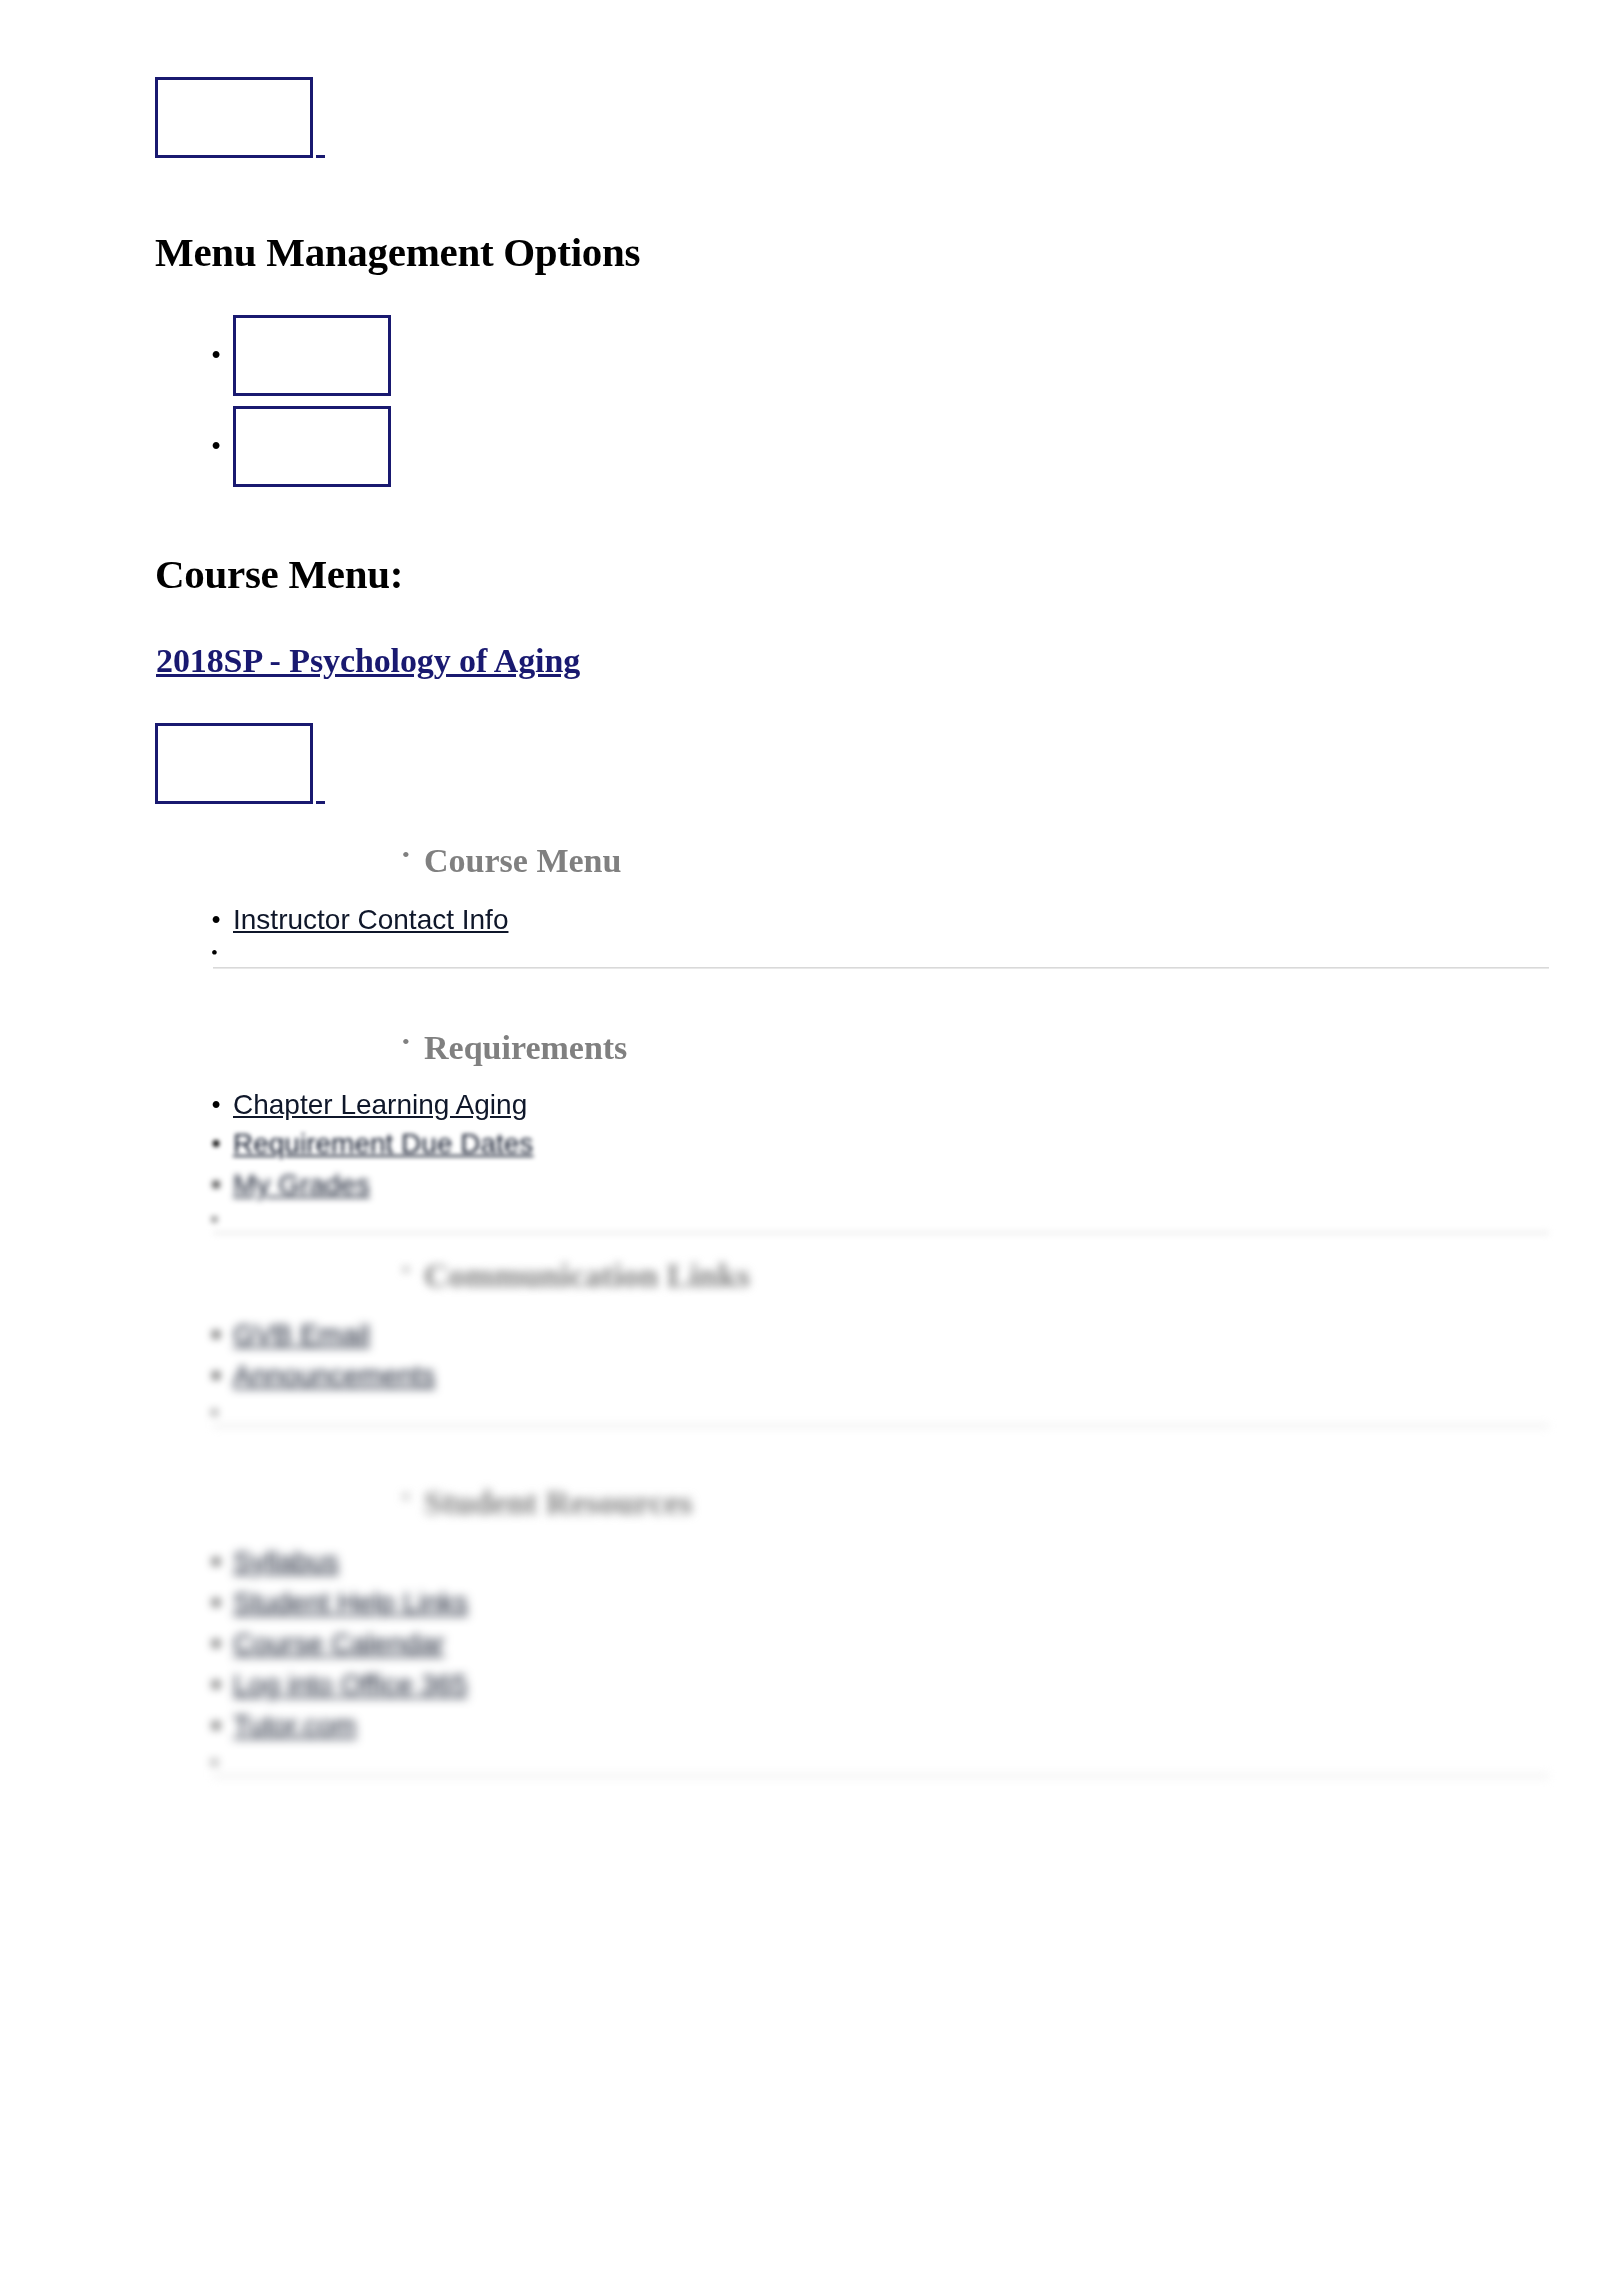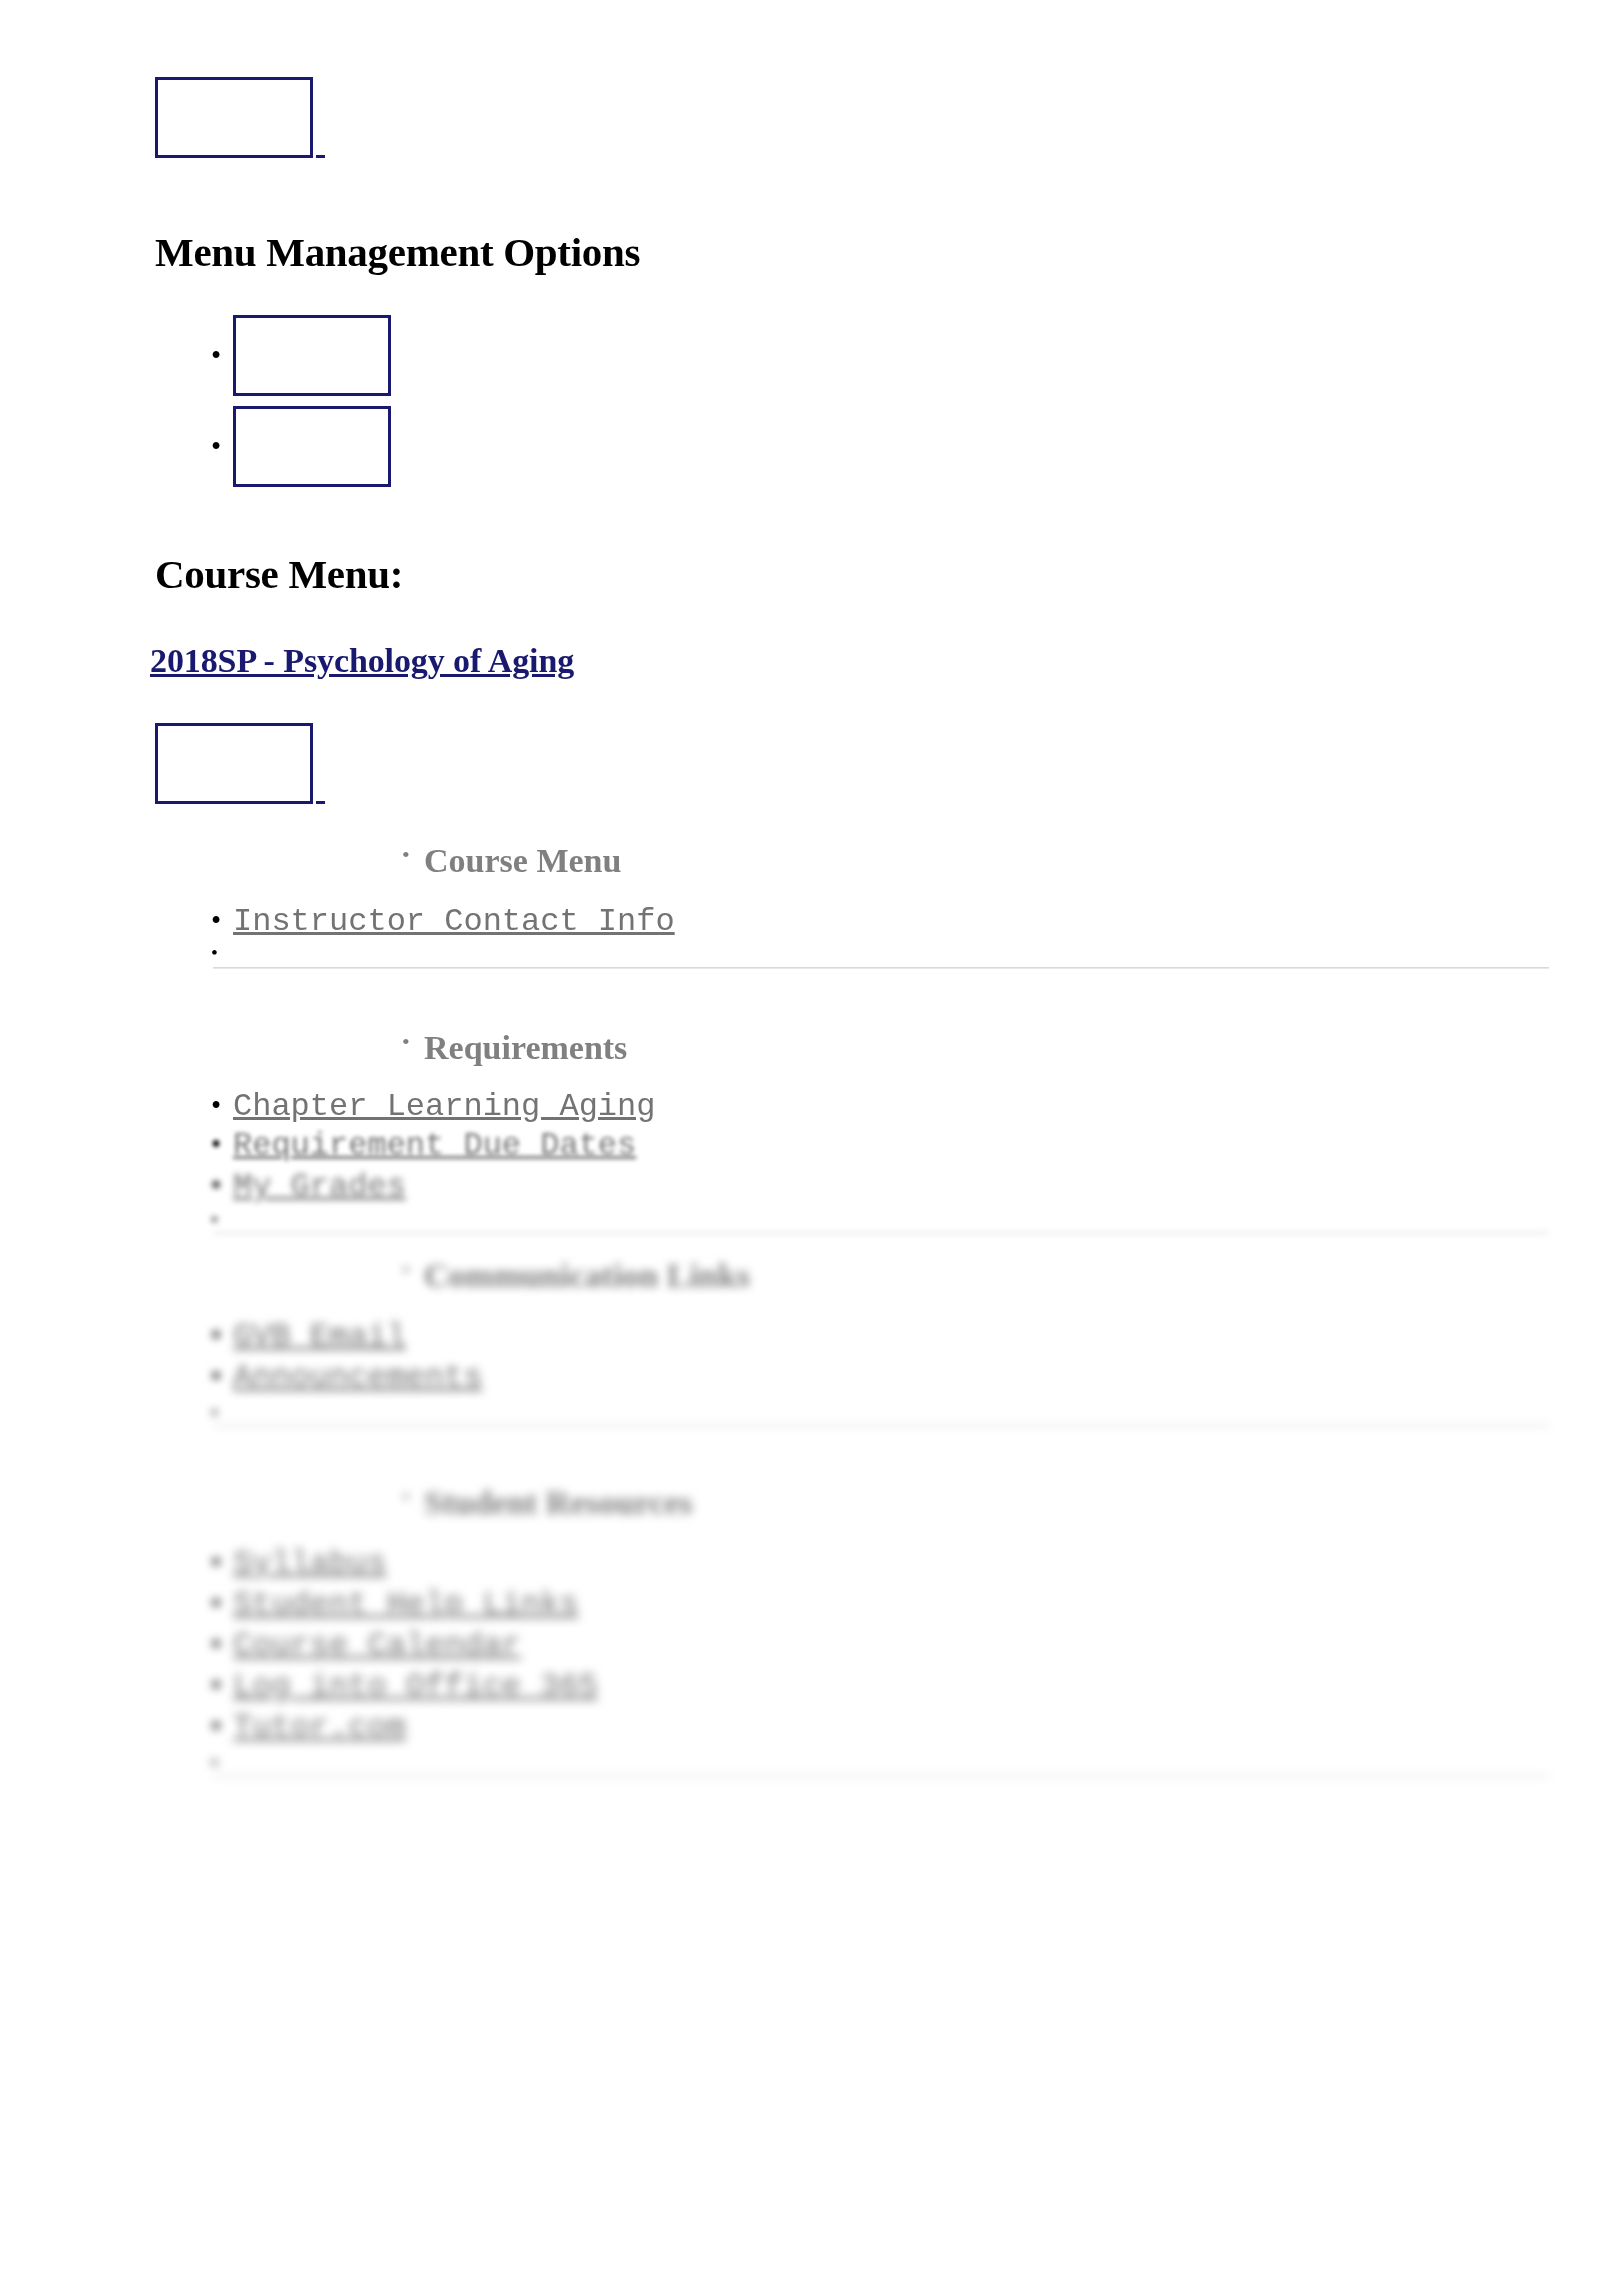--- a/index.html
+++ b/index.html
@@ -78,23 +78,23 @@
     width: 22px;
     flex: 0 0 22px;
     text-align: left;
     font-size: 29px;
     line-height: 1;
     color: #000000;
   }
   .bullet.gray { color: #808080; font-size: 22px; }
 
   .menu-link {
-    font-family: Liberation Mono, monospace;
-    font-size: 32px;
-    color: #737373;
+    font-family: Liberation Sans, sans-serif;
+    font-size: 28px;
+    color: #0f172a;
     text-decoration: underline;
     line-height: 1.0;
     white-space: nowrap;
   }
 
   .group-head {
     font-family: "Liberation Serif", "DejaVu Serif", serif;
     font-weight: bold;
     font-size: 34px;
     color: #808080;
@@ -135,21 +135,21 @@
       <span class="img-ph small"></span>
     </li>
     <li class="li-row" style="height:92px; align-items:center; margin-top:-0.7px;">
       <span class="bullet">•</span>
       <span class="img-ph small"></span>
     </li>
   </ul>
 
   <h2 class="section-title abs" style="left:155px; top:553px; width:785px;">Course Menu:</h2>
 
-  <a class="course-link abs" href="#" style="left:150px; top:642px;text-align:right;">2018SP - Psychology of Aging</a>
+  <a class="course-link abs" href="#" style="left:156px; top:642px;text-align:right;">2018SP - Psychology of Aging</a>
 
   <div class="abs" style="left:155px; top:723px;">
     <span class="img-ph big"></span><span class="empty-link"></span>
   </div>
 
   <div class="abs" style="left:0; top:844px; width:1622px;">
 
     <div class="li-row" style="margin-left:402px;">
       <span class="bullet gray">•</span>
       <span class="group-head">Course Menu</span>

